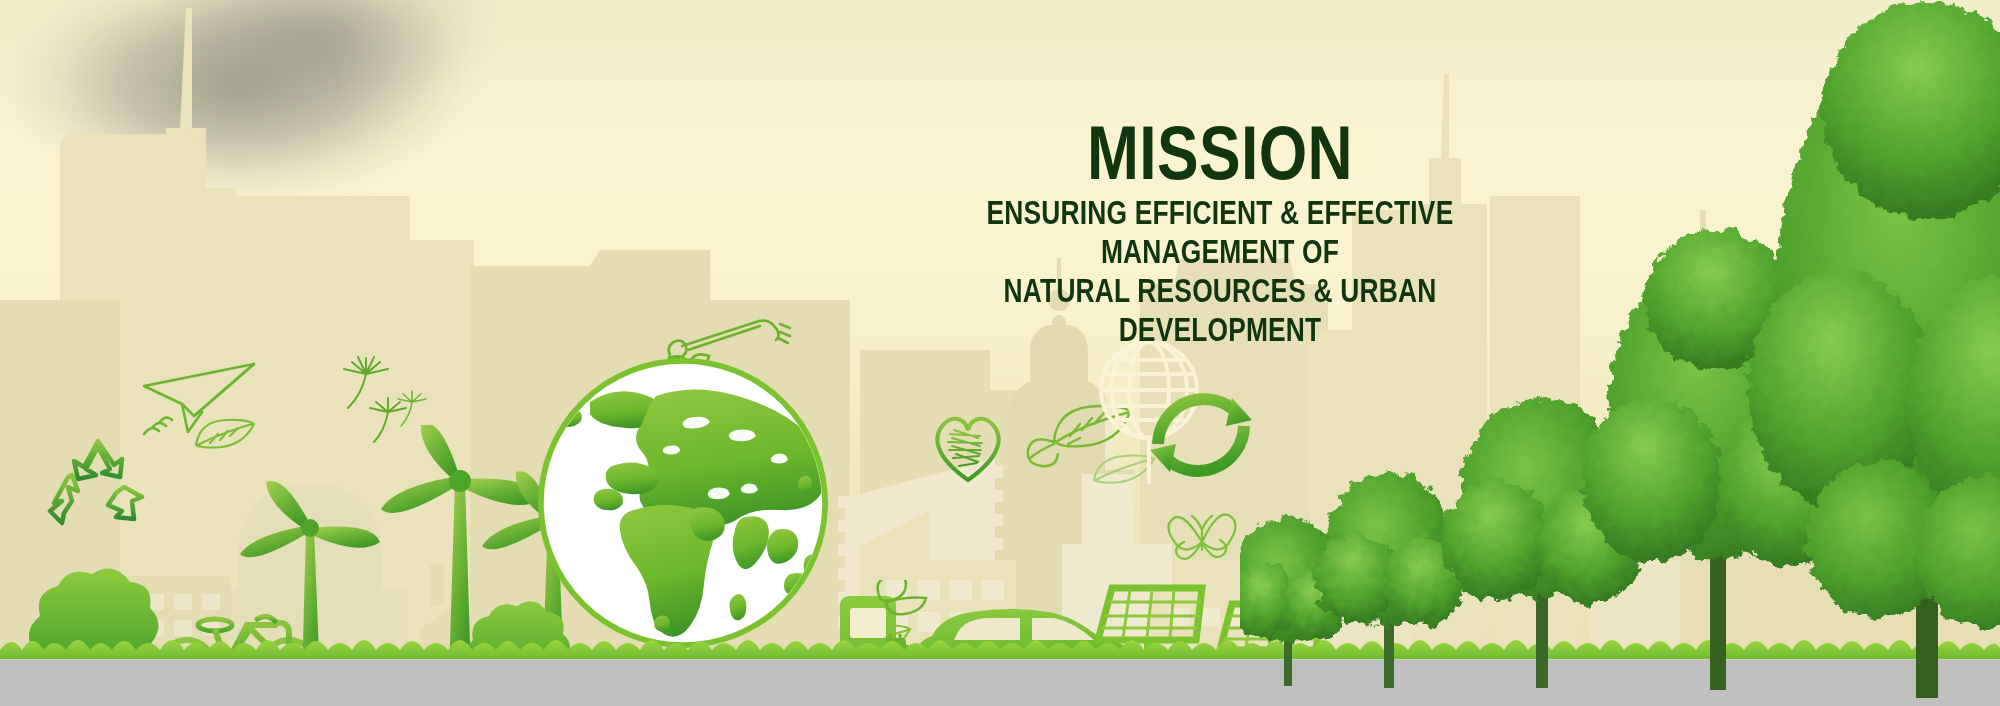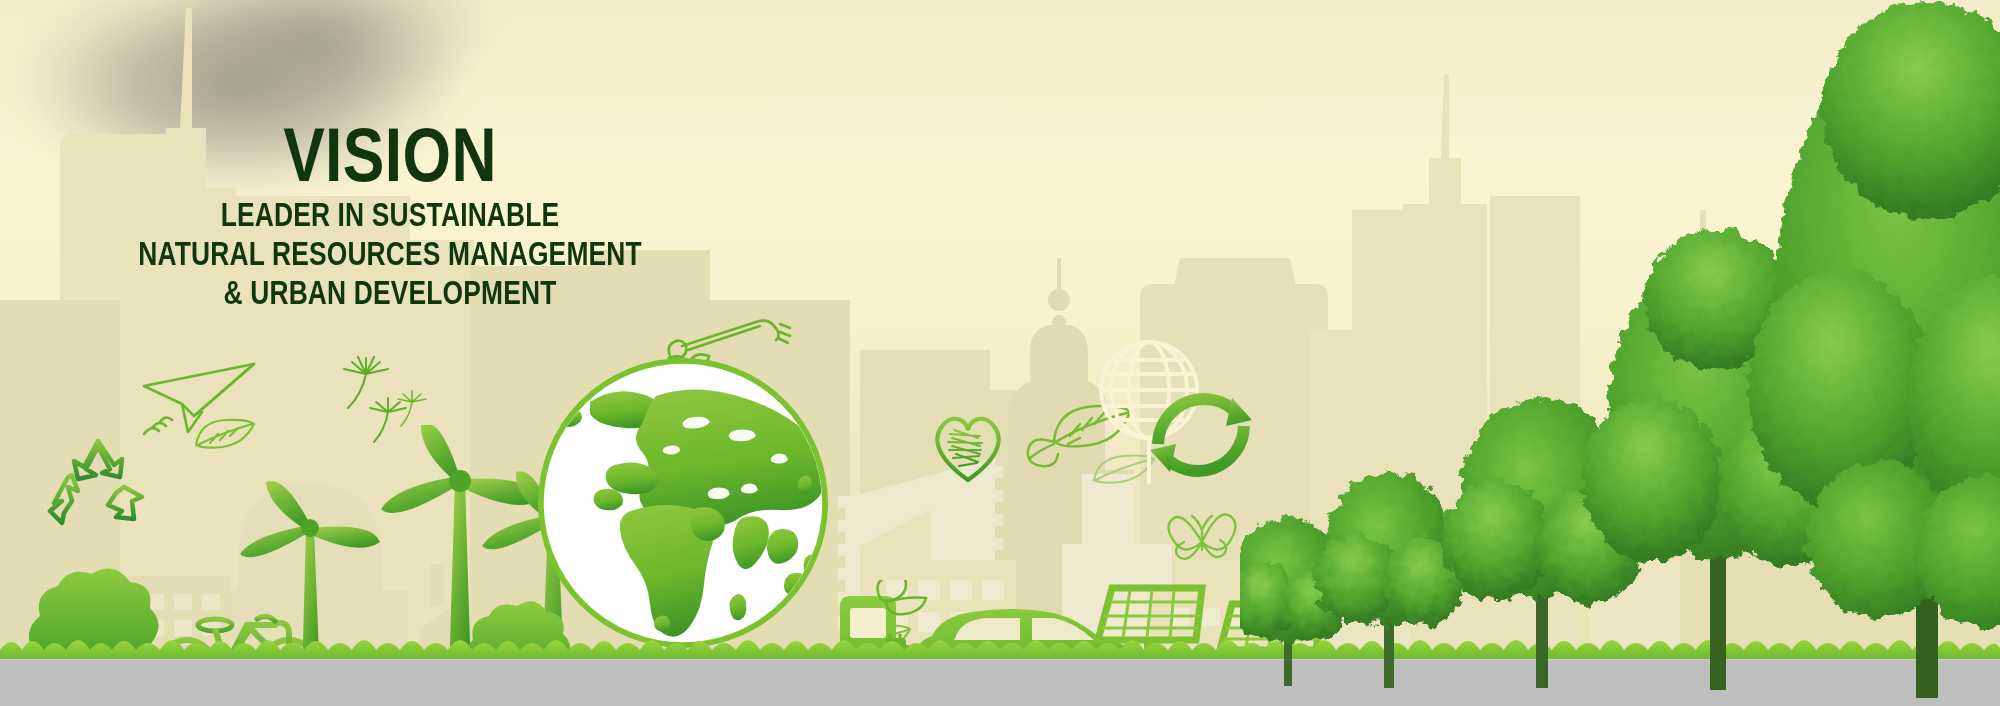--- a/index.html
+++ b/index.html
@@ -631,22 +631,22 @@
           <ellipse cx="600" cy="390" rx="92" ry="120" fill="url(#fol2)"></ellipse>
           <ellipse cx="760" cy="400" rx="92" ry="124" fill="url(#fol2)"></ellipse>
           <ellipse cx="688" cy="110" rx="106" ry="108" fill="url(#fol2)"></ellipse>
           <ellipse cx="640" cy="540" rx="74" ry="78" fill="url(#fol)"></ellipse>
           <ellipse cx="748" cy="552" rx="72" ry="76" fill="url(#fol)"></ellipse>
         </g>
       </g>
     </svg>
   </div>
 
-  <div class="headblock" id="vision-block">
-    <div class="big">VISION</div>
+
+  <div class="headblock" id="mission-block">
+    <div class="big">MISSION</div>
     <div class="sub">
-      <div>LEADER IN SUSTAINABLE</div>
-      <div>NATURAL RESOURCES MANAGEMENT &amp; URBAN DEVELOPMENT</div>
+      <div>ENSURING EFFICIENT &amp; EFFECTIVE MANAGEMENT OF</div>
+      <div>NATURAL RESOURCES &amp; URBAN DEVELOPMENT</div>
     </div>
   </div>
 
-
 </div>
 
 </body></html>

